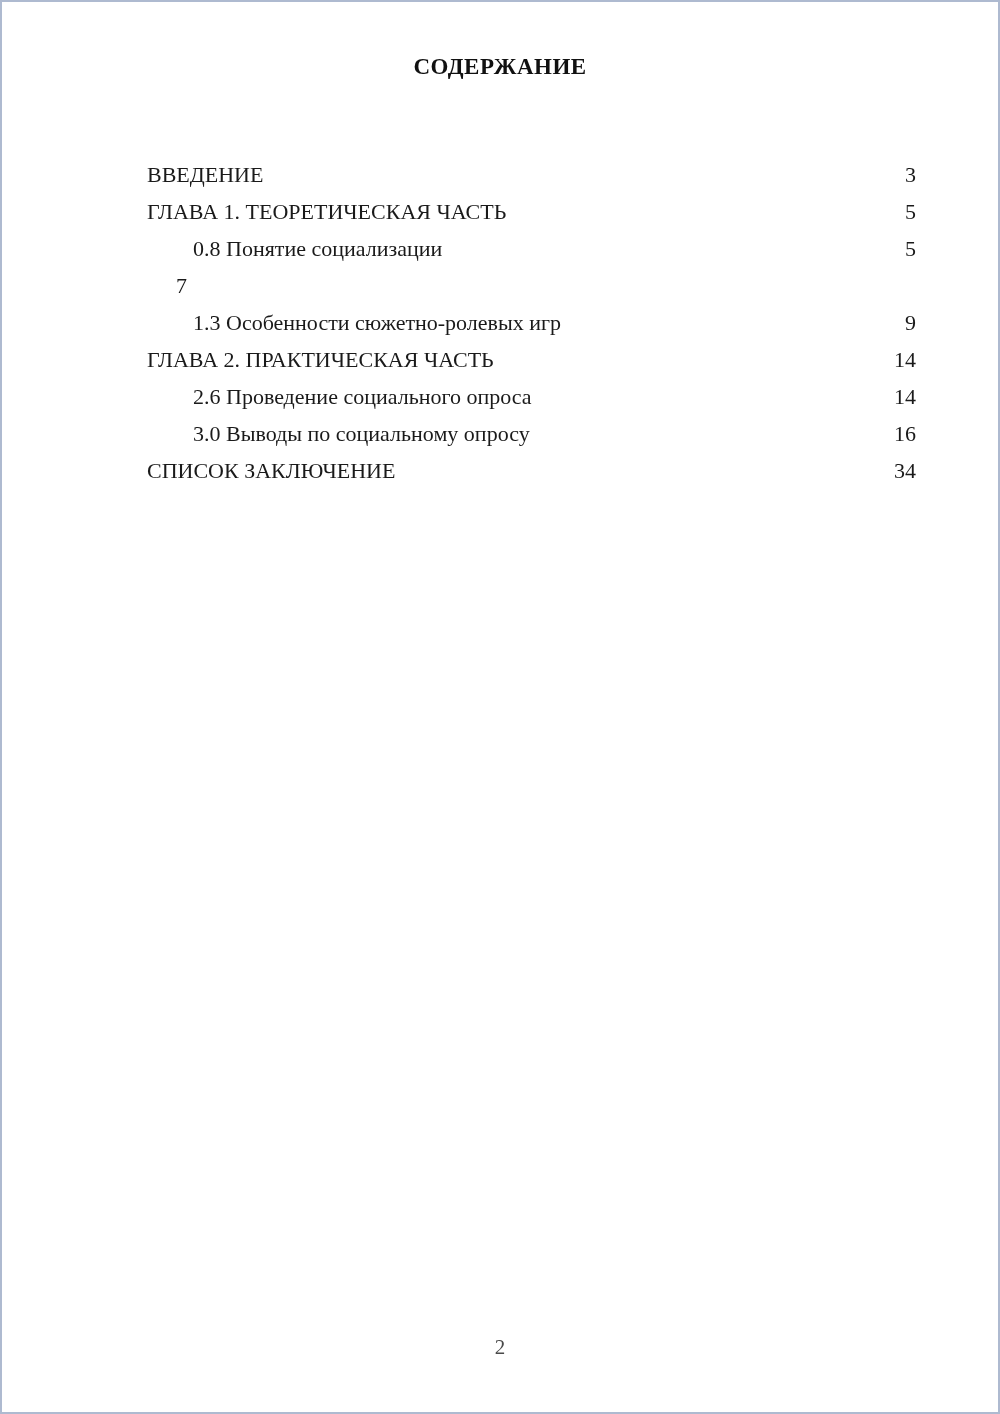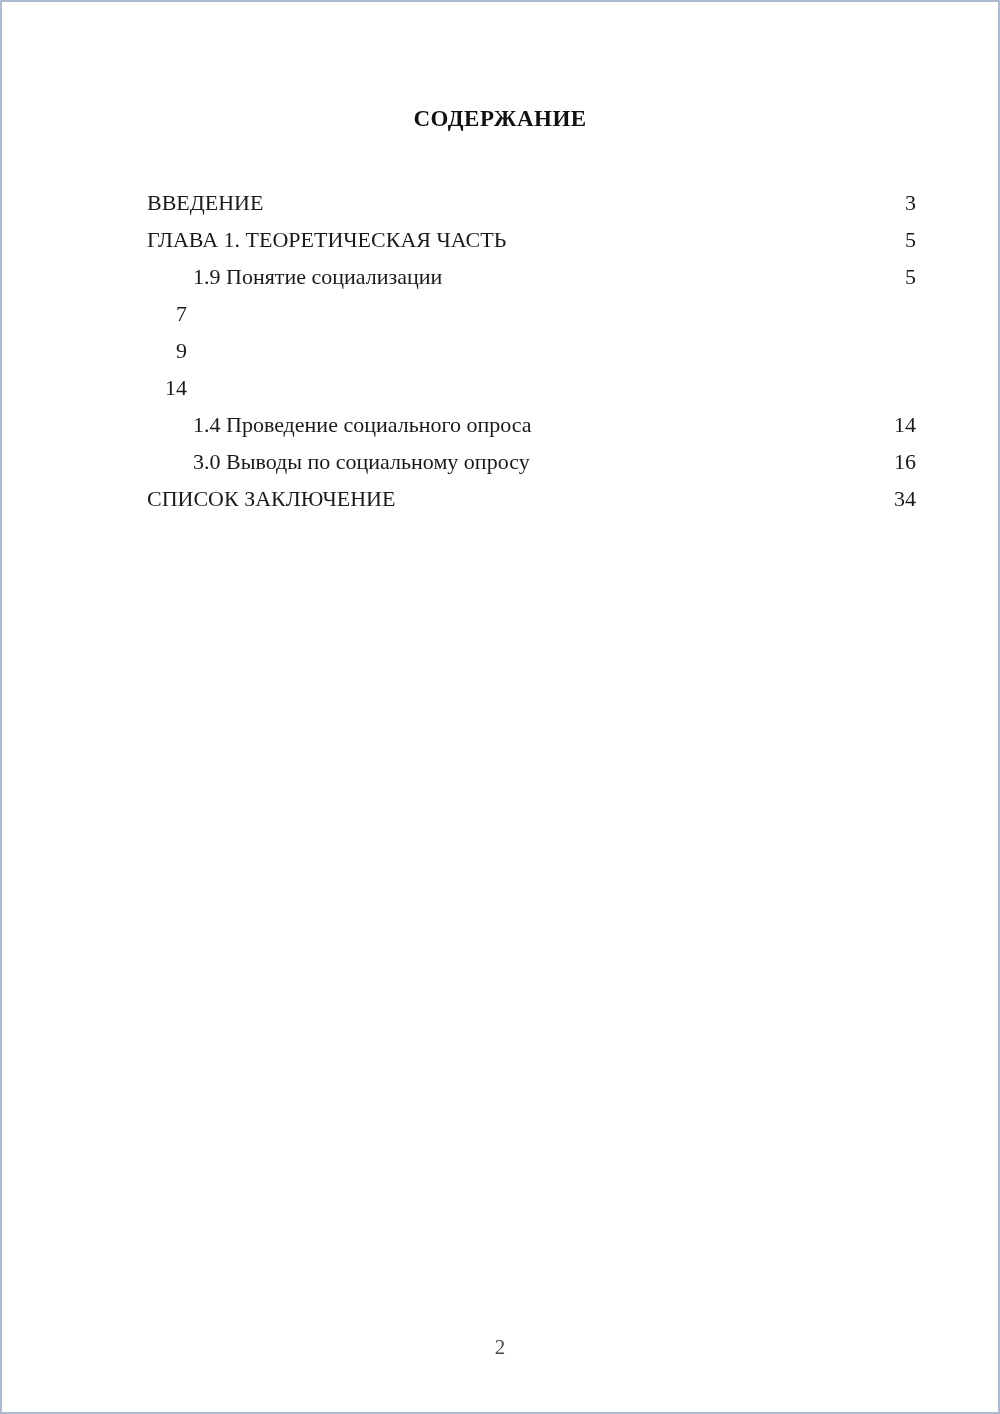--- a/index.html
+++ b/index.html
@@ -12,29 +12,29 @@
     width: 1000px;
     height: 1414px;
     box-sizing: border-box;
     background: #ffffff;
     border: 2px solid #aebad0;
     font-family: "Liberation Serif", "DejaVu Serif", serif;
     color: #1a1a1a;
     overflow: hidden;
   }
   .doc-title {
-    margin-top: 104px;
+    margin-top: 52px;
     text-align: center;
     font-size: 23px;
     font-weight: bold;
     letter-spacing: 0.5px;
     color: #111111;
   }
   .toc {
-    margin-top: 52px;
+    margin-top: 76px;
     margin-left: 145px;
     margin-right: 82px;
   }
   .toc-row {
     display: flex;
     justify-content: space-between;
     align-items: baseline;
     height: 37px;
     font-size: 22px;
     line-height: 37px;
@@ -73,39 +73,41 @@
       <span class="label">ВВЕДЕНИЕ</span>
       <span class="pageno">3</span>
     </div>
 
     <div class="toc-row level-0">
       <span class="label">ГЛАВА 1. ТЕОРЕТИЧЕСКАЯ ЧАСТЬ</span>
       <span class="pageno">5</span>
     </div>
 
     <div class="toc-row level-1">
-      <span class="label">1.9 Понятие социализации</span>
+      <span class="label">0.8 Понятие социализации</span>
       <span class="pageno">5</span>
     </div>
 
     <div class="toc-row level-1">
       <span class="pageno">7</span>
     </div>
 
     <div class="toc-row level-1">
+      <span class="label">1.3 Особенности сюжетно-ролевых игр</span>
       <span class="pageno">9</span>
     </div>
 
 
     <div class="toc-row level-0">
+      <span class="label">ГЛАВА 2. ПРАКТИЧЕСКАЯ ЧАСТЬ</span>
       <span class="pageno">14</span>
     </div>
 
     <div class="toc-row level-1">
-      <span class="label">1.4 Проведение социального опроса</span>
+      <span class="label">2.6 Проведение социального опроса</span>
       <span class="pageno">14</span>
     </div>
 
     <div class="toc-row level-1">
       <span class="label">3.0 Выводы по социальному опросу</span>
       <span class="pageno">16</span>
     </div>
 
 
     <div class="toc-row level-0">

